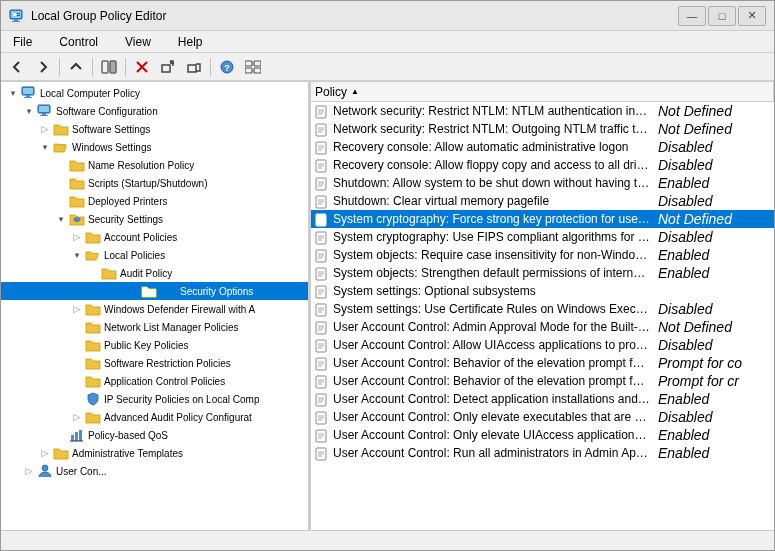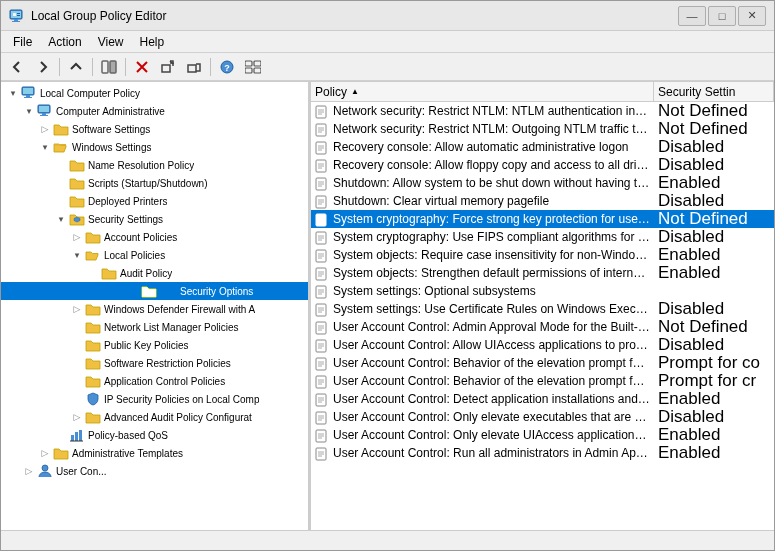--- a/index.html
+++ b/index.html
@@ -68,21 +68,21 @@
     }
 
     
     .menu-bar {
       background: #f0f0f0;
       height: 22px;
       display: flex;
       align-items: center;
       padding: 0 4px;
       border-bottom: 1px solid #d0d0d0;
-      gap: 0;
+      gap: 11px;
     }
 
     .menu-item {
       padding: 2px 8px;
       cursor: pointer;
       font-size: 12px;
       border-radius: 2px;
     }
 
     
@@ -241,26 +241,27 @@
       flex: 1;
       font-size: 12px;
       overflow: hidden;
       text-overflow: ellipsis;
       white-space: nowrap;
       padding-right: 4px;
     }
 
     .policy-value {
       width: 120px;
-      font-size: 17px;
+      font-size: 14px;
       padding: 0 4px;
       flex-shrink: 0;
       overflow: hidden;
       text-overflow: ellipsis;
       white-space: nowrap;
+      font-style: italic;
     }
 
     
     ::-webkit-scrollbar { width: 16px; height: 16px; }
     ::-webkit-scrollbar-track { background: #f0f0f0; }
     ::-webkit-scrollbar-thumb { background: #c0c0c0; border: 3px solid #f0f0f0; border-radius: 0; }
     ::-webkit-scrollbar-button { background: #e0e0e0; height: 16px; width: 16px; display: block; }
 
     
     .status-bar {
@@ -293,21 +294,21 @@
     <span class="title-bar-text">Local Group Policy Editor</span>
     <div class="title-bar-controls">
       <div class="title-bar-btn">—</div>
       <div class="title-bar-btn">□</div>
       <div class="title-bar-btn close">✕</div>
     </div>
   </div>
 
   <div class="menu-bar">
     <div class="menu-item">File</div>
-    <div class="menu-item">Action</div>
+    <div class="menu-item">Control</div>
     <div class="menu-item">View</div>
     <div class="menu-item">Help</div>
   </div>
 
   <div class="toolbar">
     <div class="toolbar-btn">
       <svg width="14" height="14" viewBox="0 0 14 14">
           <path d="M9 2L4 7l5 5" fill="none" stroke="#333" stroke-width="2"></path>
         </svg>
     </div>
@@ -388,21 +389,21 @@
         <span class="tree-indent" style="width:20px"></span>
         <span class="tree-expand">▾</span>
         <span class="tree-icon">
           <svg width="16" height="16" viewBox="0 0 16 16">
             <rect x="1" y="2" width="12" height="8" rx="1" fill="#4a8fd4" stroke="#2060a0" stroke-width="1"></rect>
             <rect x="2" y="3" width="10" height="6" fill="#87ceeb"></rect>
             <rect x="5" y="10" width="4" height="2" fill="#4a8fd4"></rect>
             <rect x="3" y="12" width="8" height="1" fill="#4a8fd4"></rect>
           </svg>
         </span>
-        <span class="tree-label">Computer Administrative</span>
+        <span class="tree-label">Software Configuration</span>
       </div>
 
       <div class="tree-item">
         <span class="tree-indent" style="width:36px"></span>
         <span class="tree-expand" style="color:#888">▷</span>
         <span class="tree-icon">
           <svg width="16" height="16" viewBox="0 0 16 16">
             <path d="M1 4h5l2 2h7v8H1z" fill="#f0c040" stroke="#c0a000" stroke-width="0.8"></path>
           </svg>
         </span>
@@ -626,23 +627,20 @@
       </div>
     </div>
 
     <div class="policy-panel">
 
       <div class="policy-header">
         <div class="policy-col-header col-policy">
           <span>Policy</span>
           <span style="margin-left:4px; font-size:8px;">▲</span>
         </div>
-        <div class="policy-col-header col-security">
-          <span>Security Settin</span>
-        </div>
       </div>
 
       <div class="policy-list">
 
         <div class="policy-row">
           <span class="policy-icon">
             <svg width="16" height="16" viewBox="0 0 16 16">
               <rect x="2" y="3" width="10" height="12" rx="1" fill="#fff" stroke="#888" stroke-width="1"></rect>
               <line x1="4" y1="7" x2="10" y2="7" stroke="#aaa" stroke-width="1"></line>
               <line x1="4" y1="9" x2="10" y2="9" stroke="#aaa" stroke-width="1"></line>

